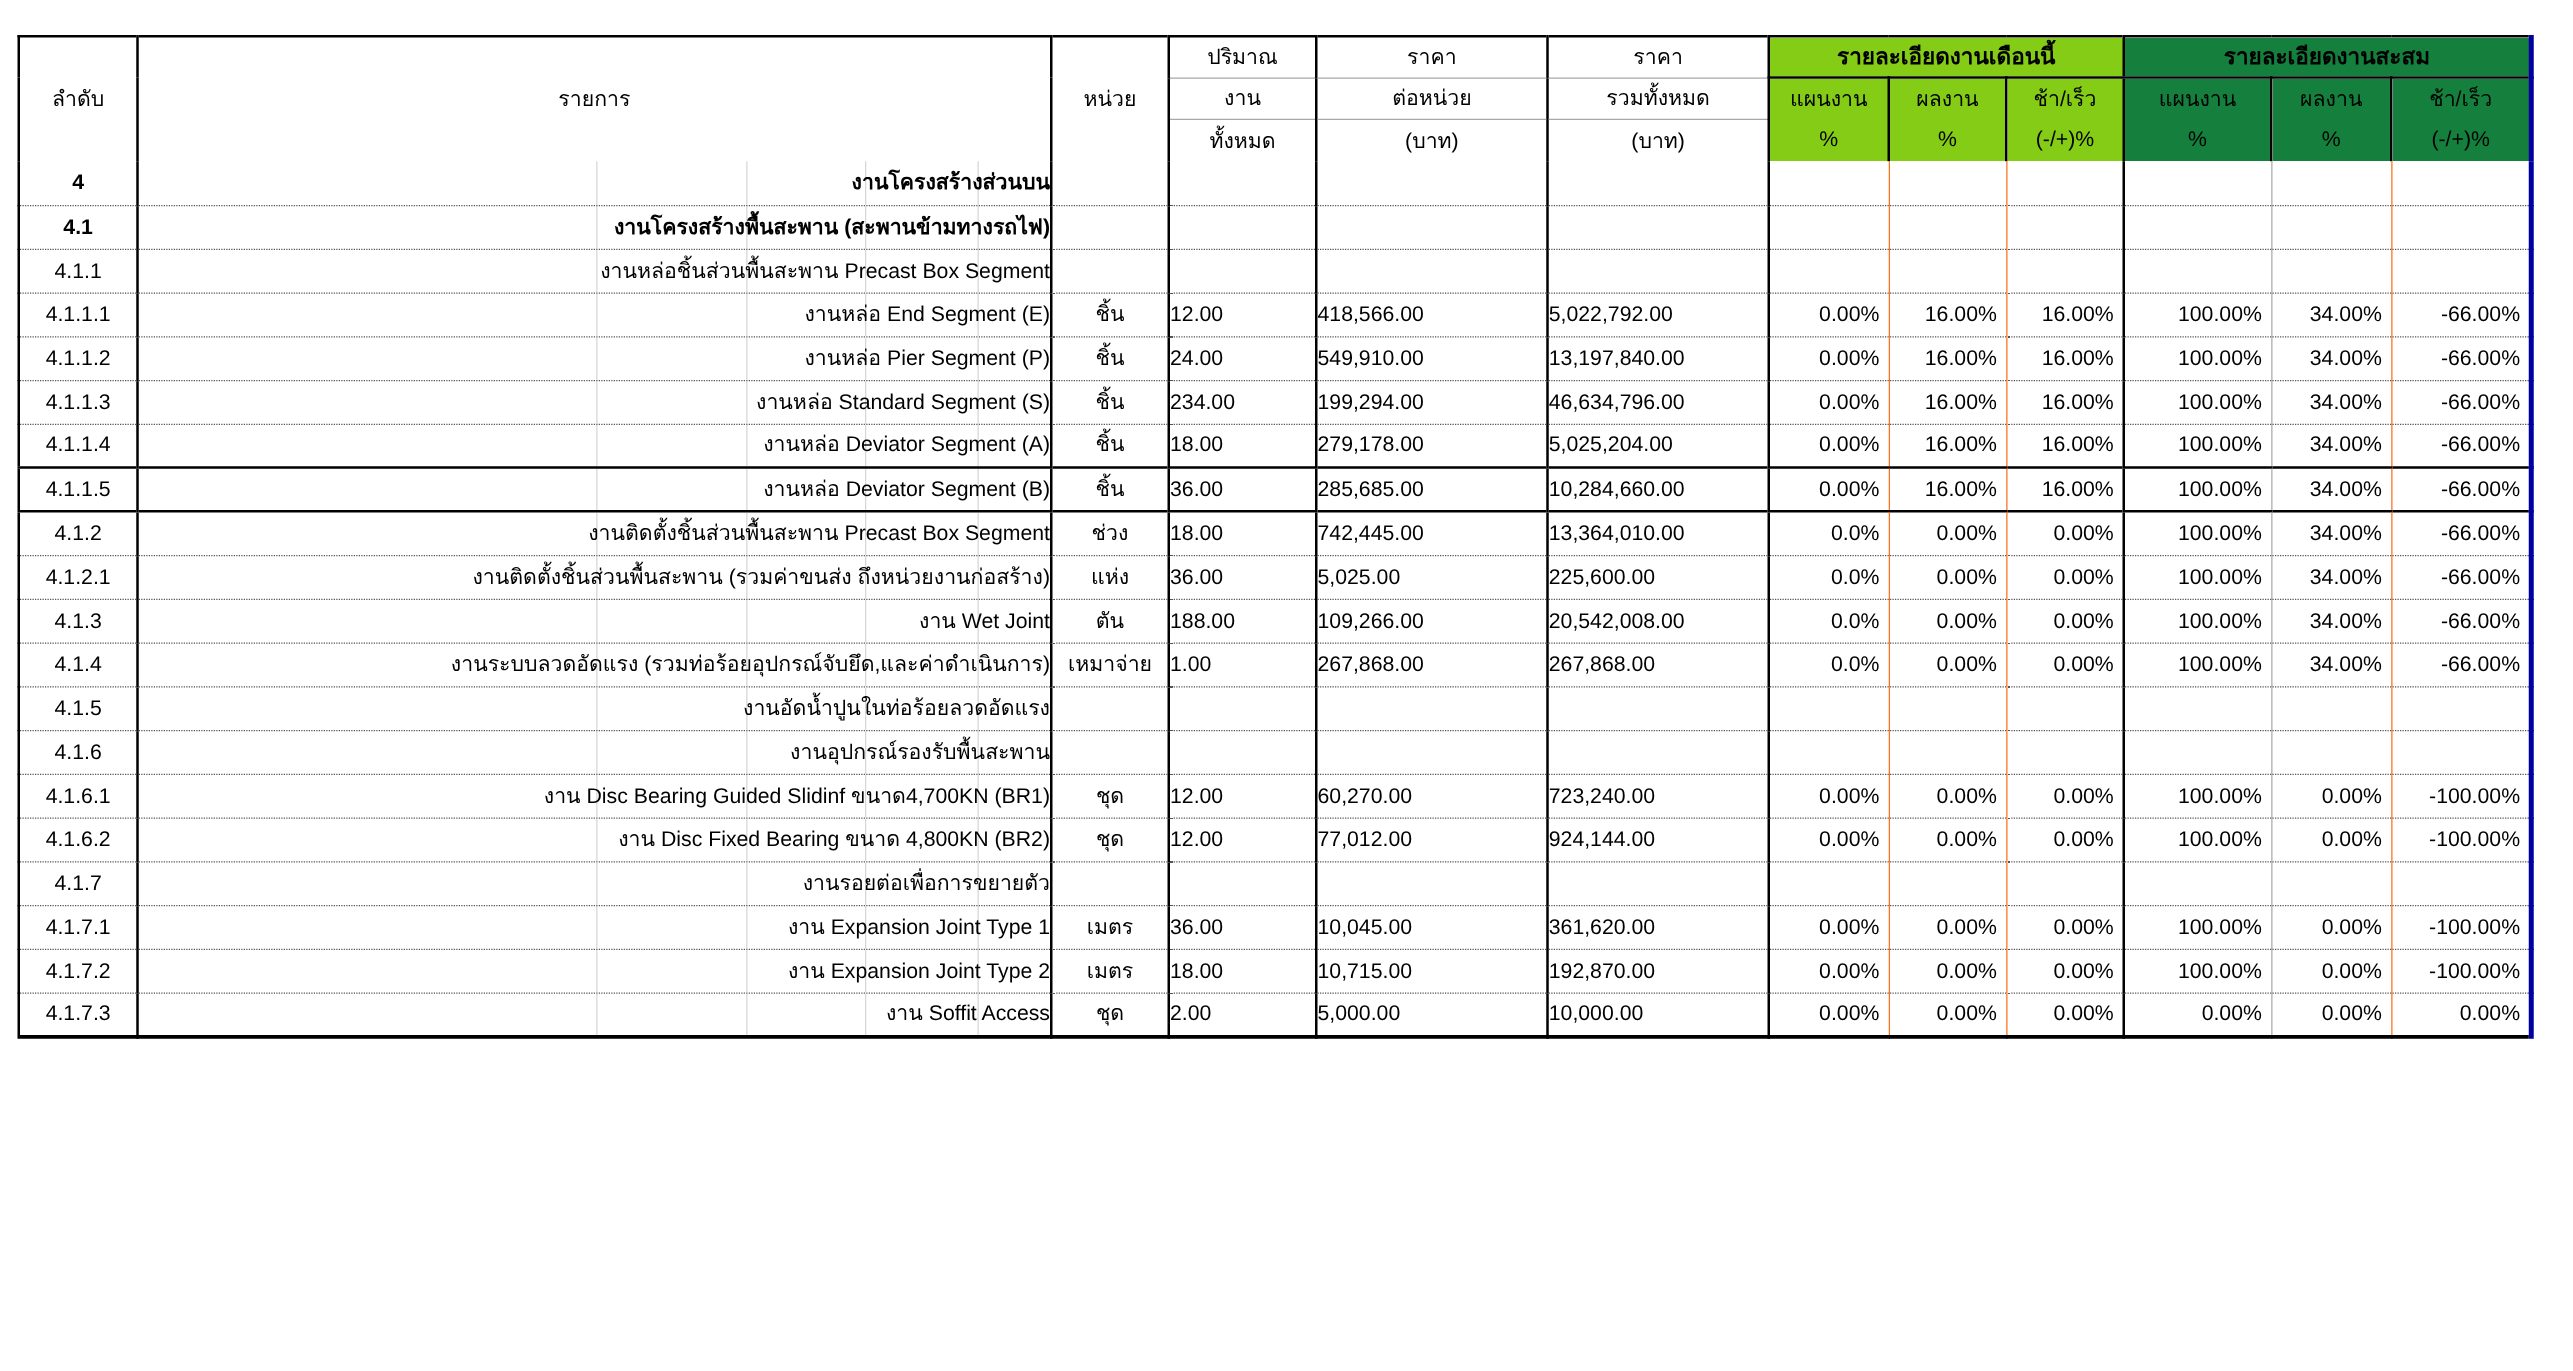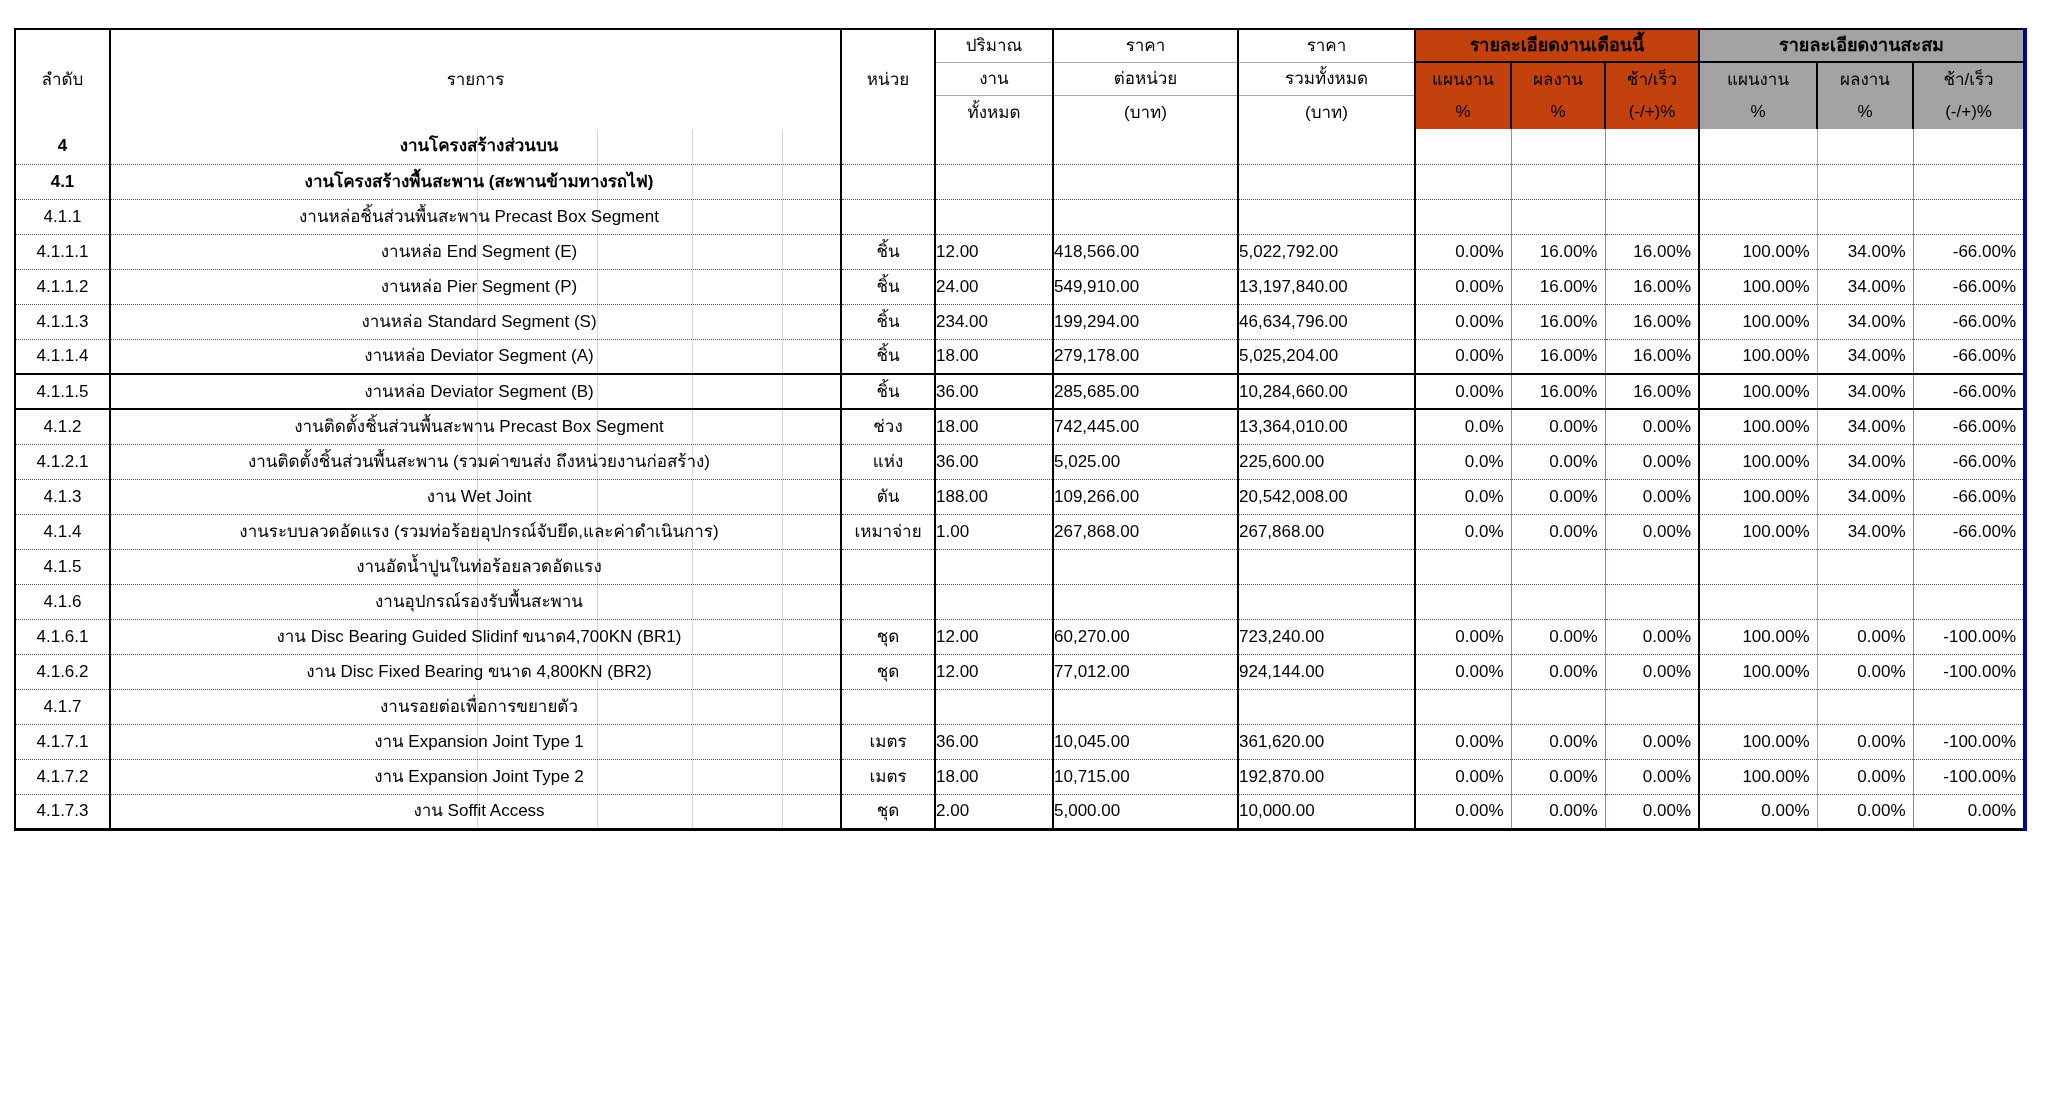--- a/index.html
+++ b/index.html
@@ -16,32 +16,32 @@
   col.w-up{width:185px}col.w-tp{width:177px}col.w-mp{width:96px}col.w-ma{width:94px}
   col.w-md{width:94px}col.w-cp{width:118px}col.w-ca{width:96px}col.w-cd{width:112px}
   
   .bl2{border-left:2px solid #000}
   .bl1{border-left:1px solid #f97316}
   .blg{border-left:1px solid #ababab}
   
   thead tr{height:33px}
   thead .hsub{border-top:1px solid #a8a8a8}
   .gtitle{border-bottom:2px solid #000;font-weight:bold;font-size:18px}
-  .ybg{background:#c2410c}
-  .gbg{background:#a3a3a3}
+  .ybg{background:#84cc16}
+  .gbg{background:#15803d}
   .twoline{height:66px}
   .twoline div{height:32px;line-height:32px;text-align:center}
   
   tbody tr{height:35px}
   tbody tr + tr td{border-top:1px dotted #555}
   tbody tr.solidtop td{border-top:2px solid #000}
   tbody tr:first-child td{border-top:none}
   tr.b td{font-weight:bold}
   .ctr{text-align:center}
-  .lt{text-align:center;padding-left:7px}
+  .lt{text-align:right;padding-left:7px}
   .rt{padding-right:10px}
   .pct{text-align:right;padding-right:7px}
   
   td.dlines{
     background-image:linear-gradient(#d6d6d6,#d6d6d6),linear-gradient(#d6d6d6,#d6d6d6),
                      linear-gradient(#d6d6d6,#d6d6d6),linear-gradient(#d6d6d6,#d6d6d6);
     background-repeat:no-repeat;background-size:1px 100%;
     background-position:366px 0,486px 0,581px 0,671px 0;
   }
 </style>

